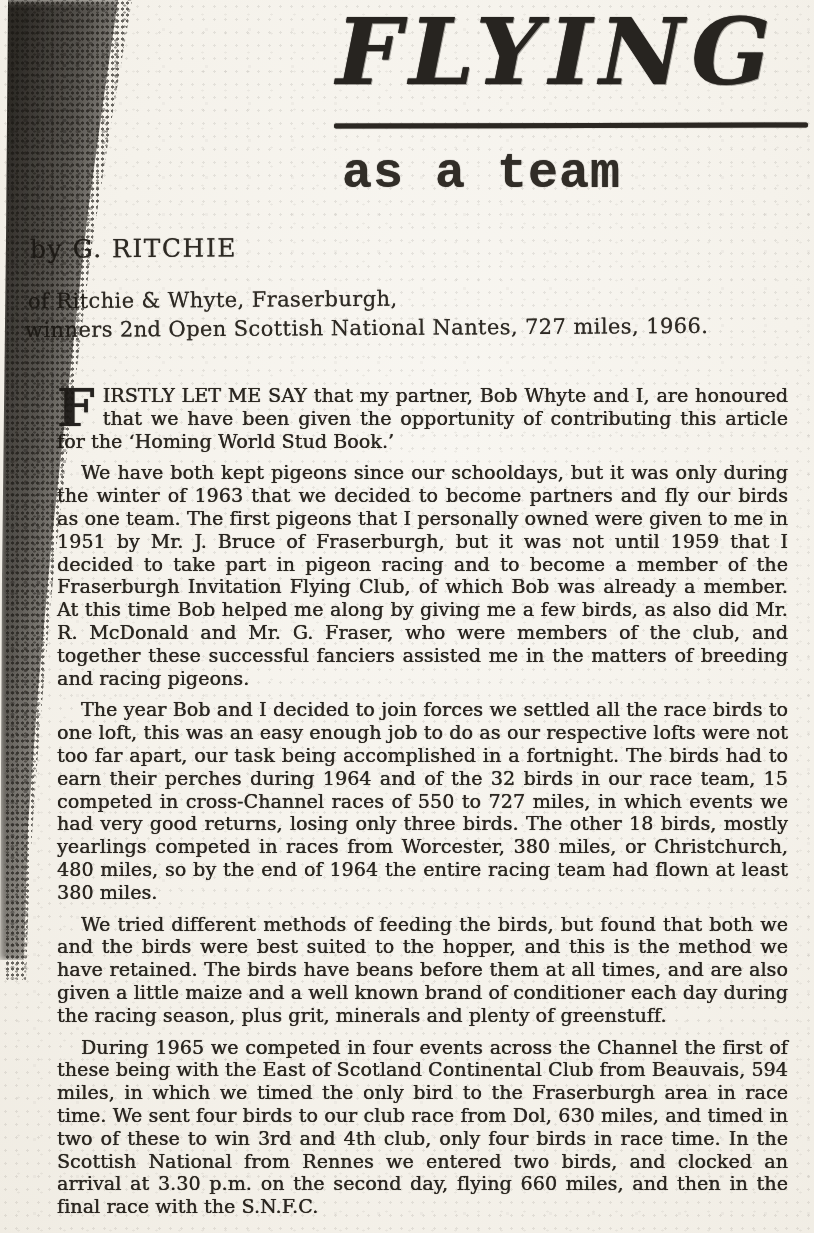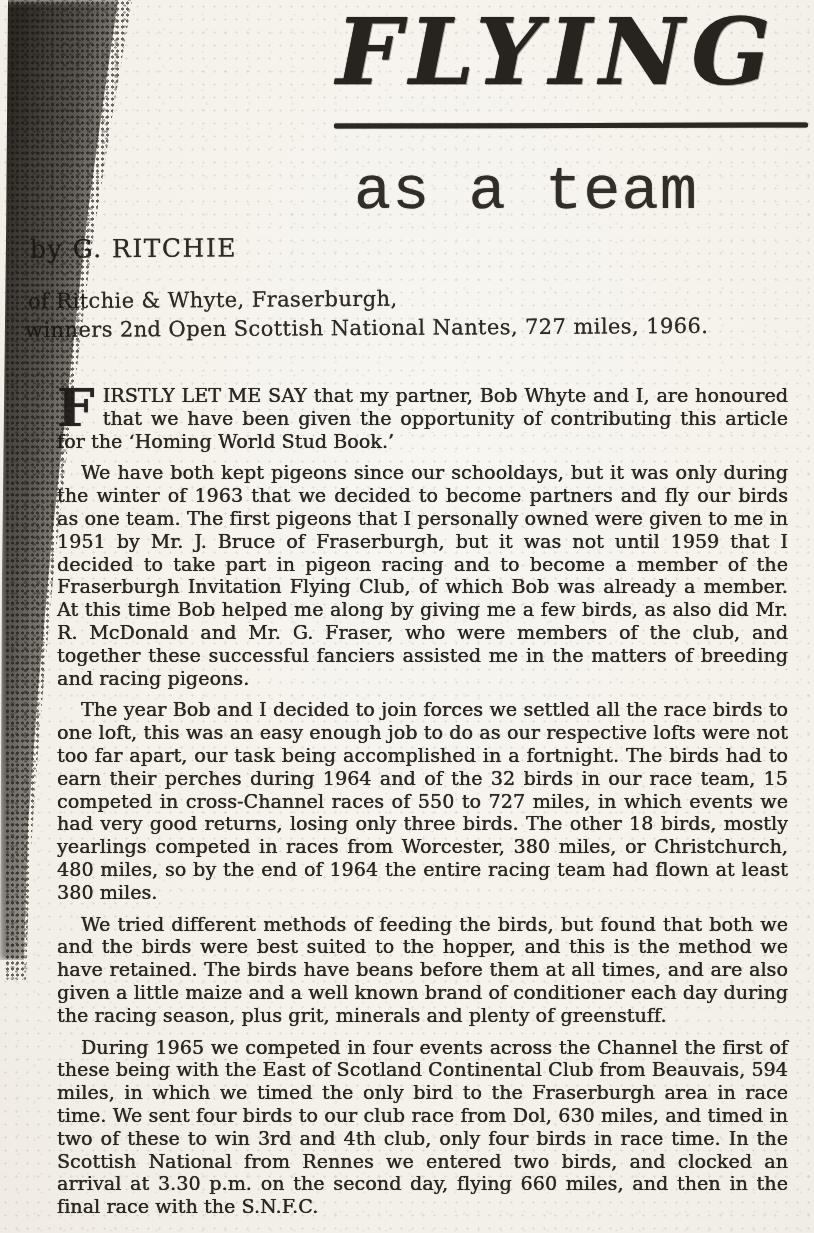--- a/index.html
+++ b/index.html
@@ -92,25 +92,25 @@
     background: #2b2722;
     border-radius: 2px;
     transform: rotate(-0.15deg);
     box-shadow: 0 0 1px rgba(43,39,34,0.8);
     z-index: 2;
   }
   .masthead-subtitle {
     position: absolute;
     left: 342px;
     top: 146px;
-    margin: 12px;
+    margin: 0;
     z-index: 2;
     font-family: "Liberation Mono", "DejaVu Sans Mono", monospace;
-    font-weight: normal;
-    font-size: 62px;
+    font-weight: bold;
+    font-size: 50px;
     line-height: 1.1;
     letter-spacing: 1px;
     color: #312d27;
     text-shadow: 0 0 1px rgba(49,45,39,0.85);
   }
 
   
   .byline-author {
     position: absolute;
     left: 30px;

